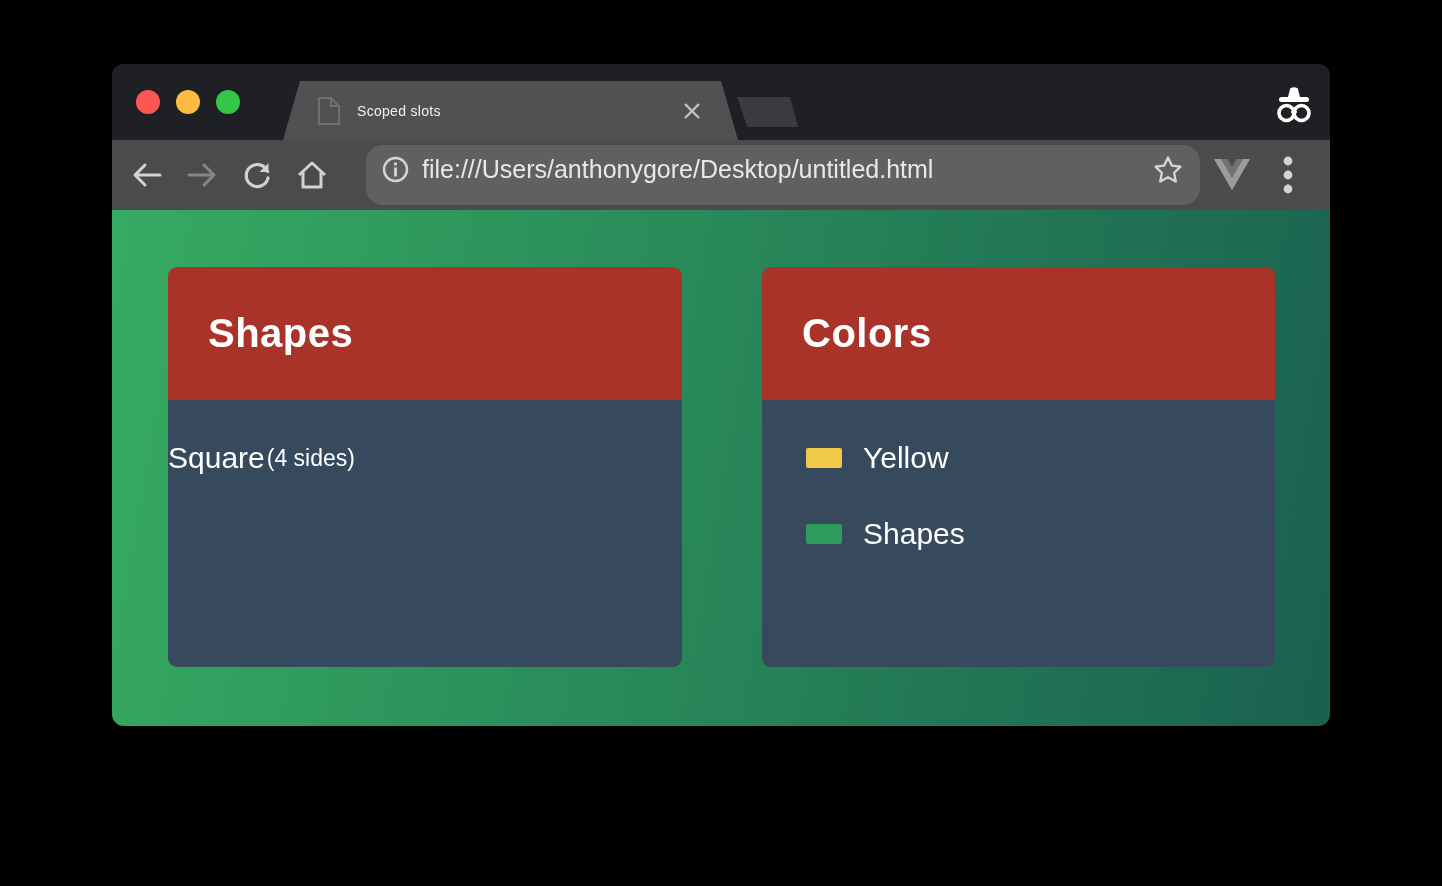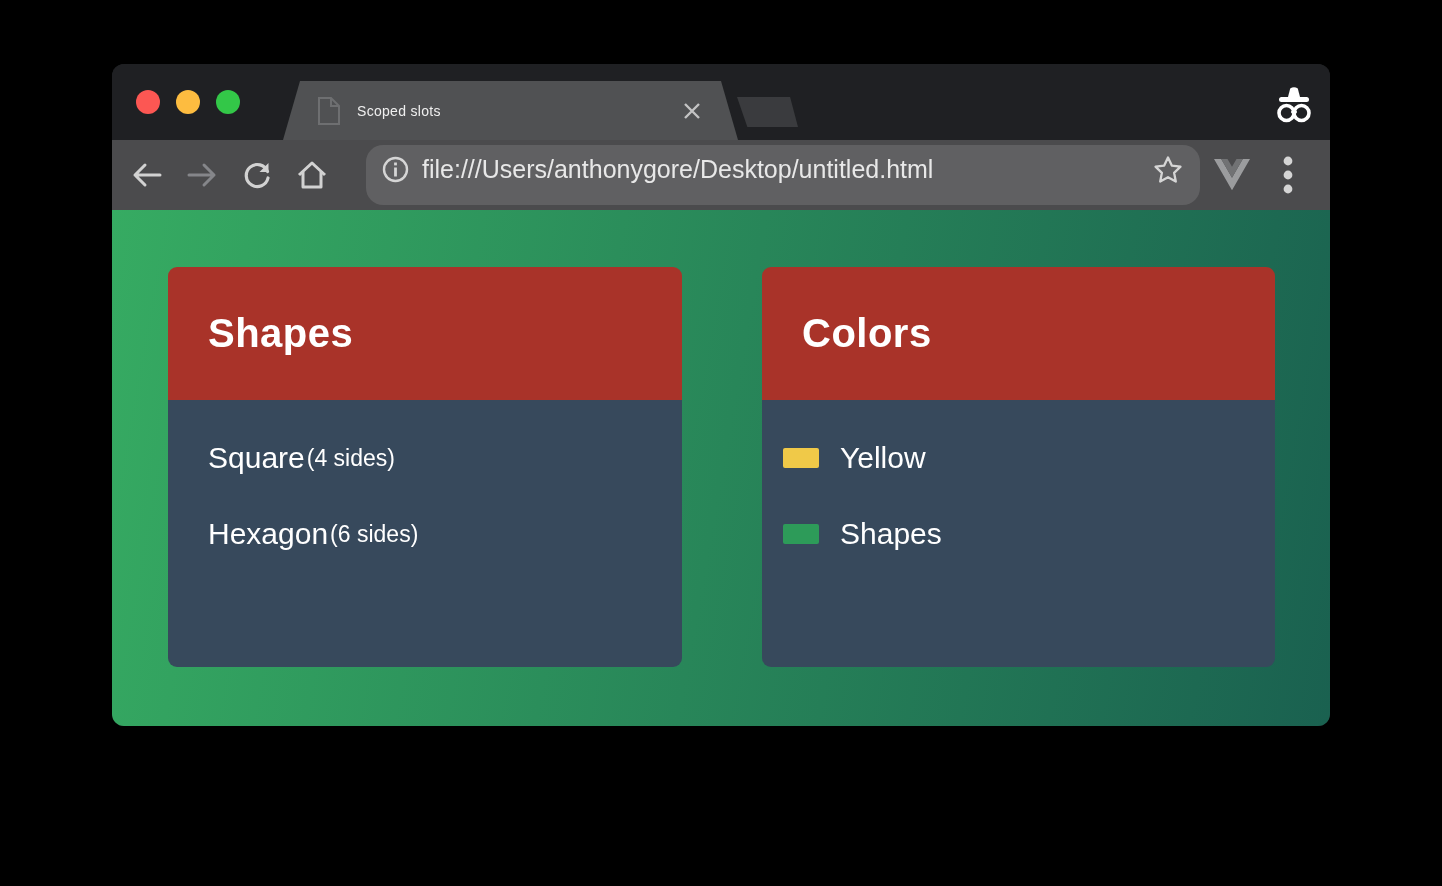--- a/index.html
+++ b/index.html
@@ -50,25 +50,25 @@
   .content {
     position:relative; flex:1;
     background:linear-gradient(100deg, var(--content-gradient-start,#36ab62) 0%, var(--content-gradient-end,#1a6150) 100%);
   }
   .card { position:absolute; top:57px; width:514px; height:400px; border-radius:9px; overflow:hidden; display:flex; flex-direction:column; }
   .card.shapes { left:56px; }
   .card.colors { left:650px; width:513px; }
   .card-header { height:133px; background:var(--card-header-bg,#a93329); display:flex; align-items:center; padding-left:40px; flex:none; }
   .card-title { color:#fff; font-size:40px; font-weight:bold; letter-spacing:.5px; }
   .card-body { flex:1; background:var(--card-body-bg,#37495c); padding-top:20px; }
-  .row { height:76px; display:flex; align-items:center; padding-left:40px; color:#fff; }
+  .row { height:76px; display:flex; align-items:center; color:#fff; }
   .item-name { font-size:30px; }
   .item-detail { font-size:23px; margin-left:2px; }
   .swatch { width:36px; height:20px; border-radius:2px; margin-right:21px; flex:none; }
-  .colors .row { padding-left:21px; }
+  .colors .row { padding-left:44px; }
 
   svg { display:block; }
 </style>
 </head>
 <body>
 
 <div class="stage">
   <div class="window">
 
     <div class="tabstrip">
@@ -165,24 +165,20 @@
 
       <div class="card shapes">
         <div class="card-header">
           <span class="card-title">Shapes</span>
         </div>
         <div class="card-body">
           <div class="row">
             <span class="item-name">Square</span>
             <span class="item-detail">(4 sides)</span>
           </div>
-          <div class="row">
-            <span class="item-name">Hexagon</span>
-            <span class="item-detail">(6 sides)</span>
-          </div>
         </div>
       </div>
 
       <div class="card colors">
         <div class="card-header">
           <span class="card-title">Colors</span>
         </div>
         <div class="card-body">
           <div class="row">
             <span class="swatch" style="background-color: rgb(240, 201, 72);"></span>

